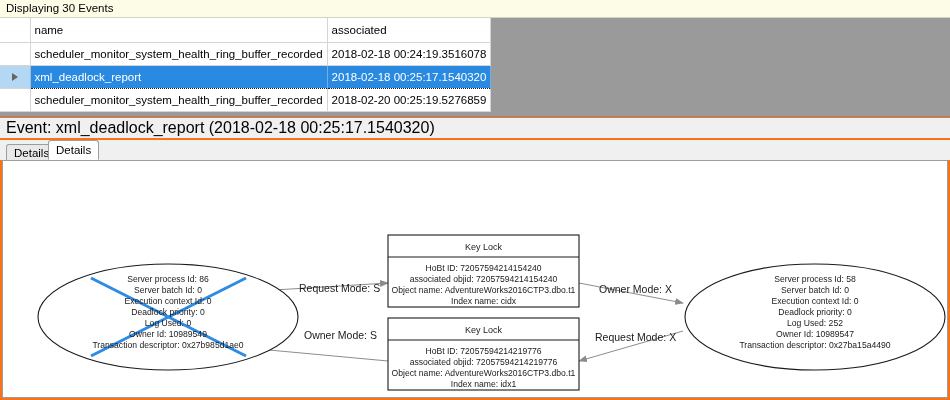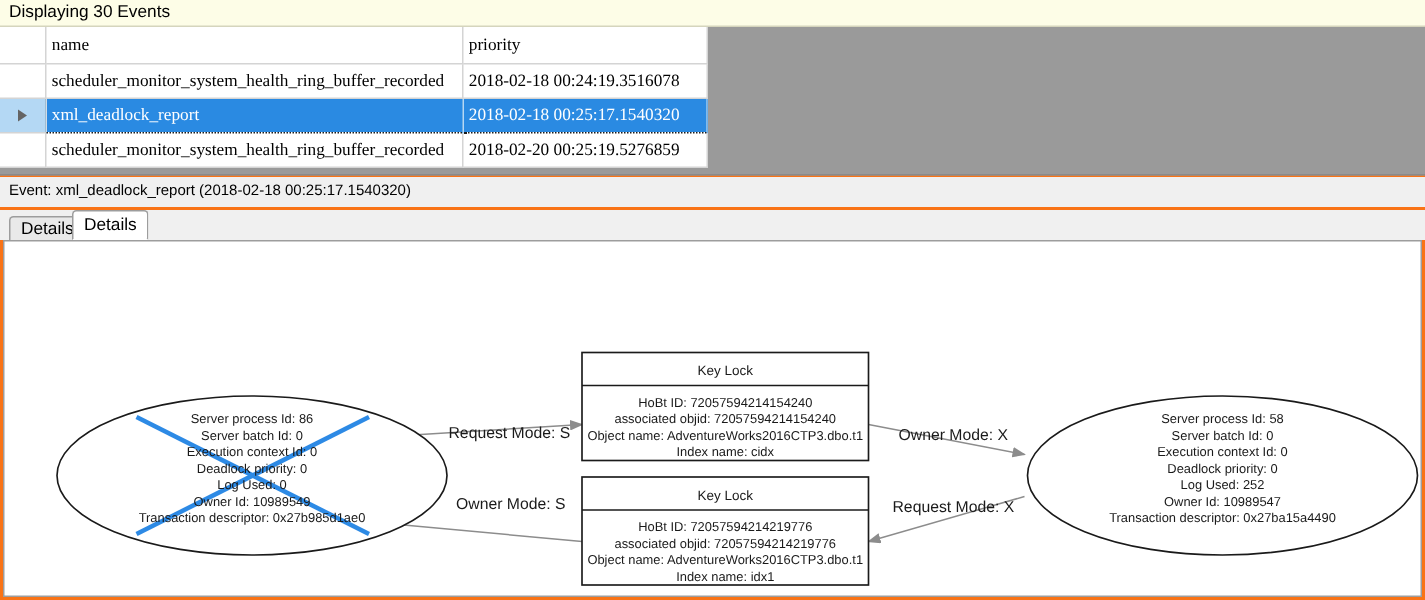--- a/index.html
+++ b/index.html
@@ -51,21 +51,20 @@
   table.grid th, table.grid td {
     border-right: 1px solid #d4d4d4;
     border-bottom: 1px solid #d4d4d4;
     height: 23px;
     padding: 0 4px;
     text-align: left;
     font-weight: normal;
     white-space: nowrap;
     overflow: hidden;
     vertical-align: middle;
-    font-family: Liberation Serif, serif;
   }
   table.grid thead th { height: 24px; background: #ffffff; }
   table.grid thead th.sel-head { background: #ffffff; }
 
   tr.row-selected td.cell-sel {
     background: #b4d8f4;
     border-right: 1px solid #9fbcd2;
   }
   tr.row-selected td.cell-data {
     background: #2a8ae2;
@@ -81,21 +80,21 @@
     border-left: 6px solid #646464;
     border-top: 4.5px solid transparent;
     border-bottom: 4.5px solid transparent;
     margin: 0 auto;
   }
 
   
   .event-header {
     position: absolute; left: 0; top: 118px;
     width: 950px; height: 20px;
-    font-size: 10px;
+    font-size: 16px;
     color: #000;
     padding-left: 6px;
     line-height: 20px;
     background: #f0f0f0;
     white-space: nowrap;
   }
 
   
   .tabstrip {
     position: absolute; left: 0; top: 140px;
@@ -169,21 +168,21 @@
     <table class="grid">
       <colgroup>
           <col class="c-sel">
           <col class="c-name">
           <col class="c-time">
         </colgroup>
       <thead>
         <tr>
           <th class="sel-head"></th>
           <th>name</th>
-          <th>priority</th>
+          <th>associated</th>
         </tr>
       </thead>
       <tbody>
         <tr>
           <td class="cell-sel"></td>
           <td class="cell-name">scheduler_monitor_system_health_ring_buffer_recorded</td>
           <td class="cell-time">2018-02-18 00:24:19.3516078</td>
         </tr>
         <tr class="row-selected">
           <td class="cell-sel">

